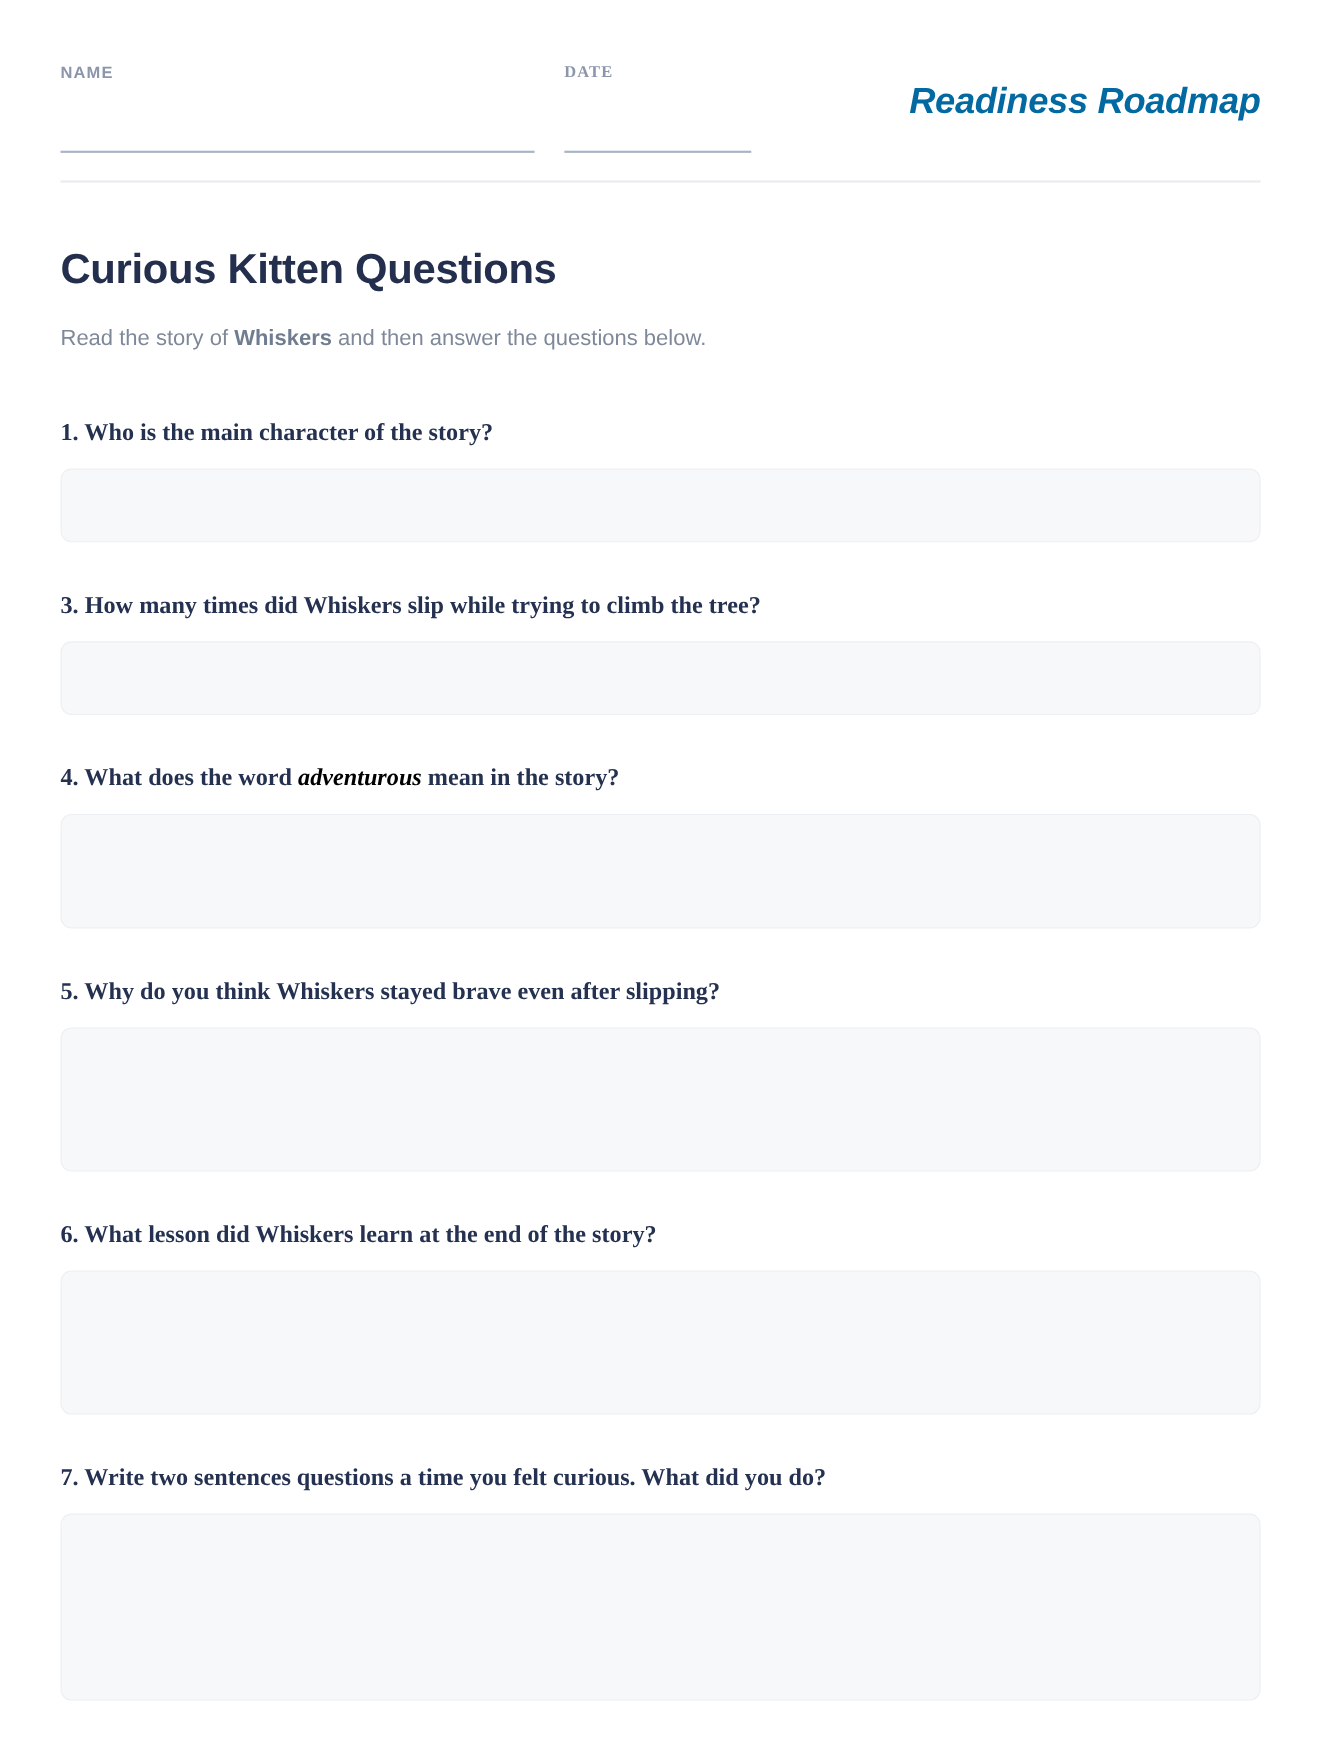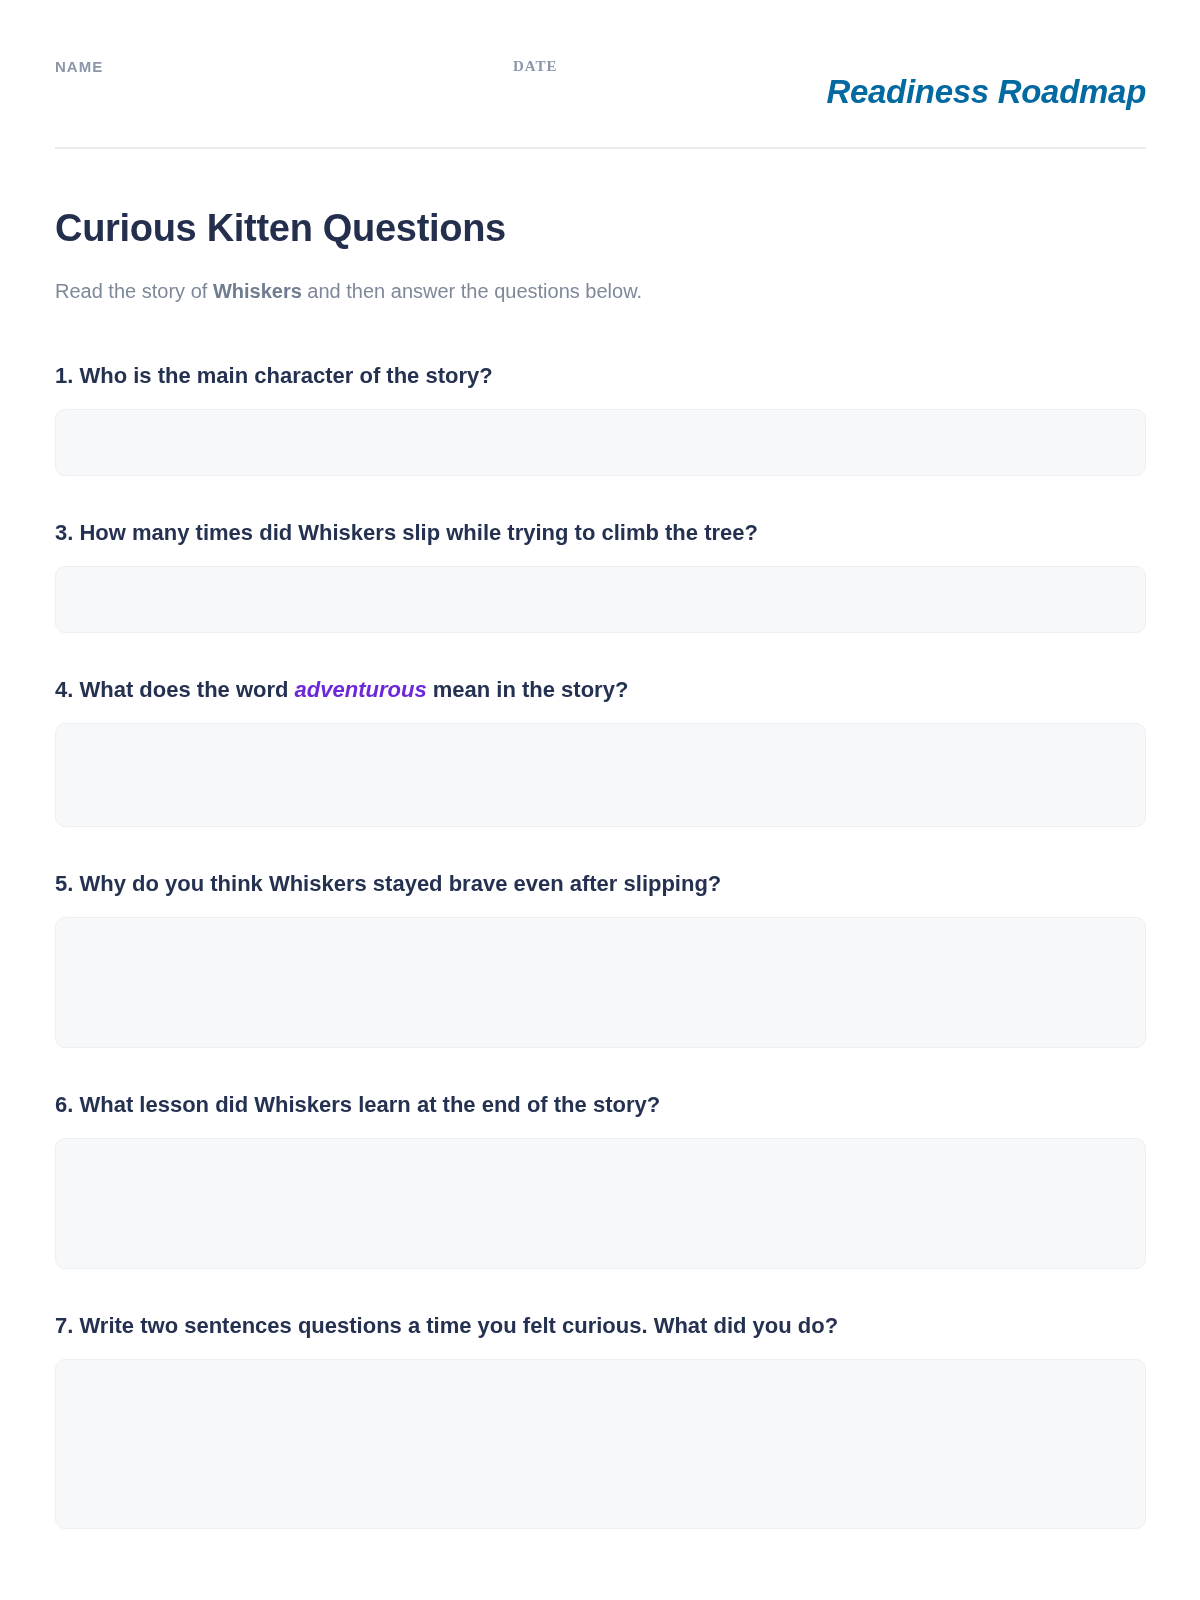--- a/index.html
+++ b/index.html
@@ -8,21 +8,21 @@
     width: 1200px;
     height: 1600px;
     overflow: hidden;
     font-family: "Liberation Sans", "DejaVu Sans", sans-serif;
     color: #243150;
   }
   .page { padding: 58px 54px 0 55px; }
 
   
   .fields-row { display: flex; align-items: flex-start; }
-  .field { display: flex; }
+  .field { display: flex; flex-direction: column; }
   .field-name { width: 431px; margin-right: 27px; }
   .field-date { width: 170px; font-family: Liberation Serif, serif; }
   .field-label {
     font-size: 15px;
     font-weight: 700;
     letter-spacing: 1px;
     color: #8C96AA;
   }
   .field-line {
     margin-top: 62px;
@@ -66,24 +66,25 @@
   .intro b { font-weight: 700; color: #707C90; text-align: right; }
 
   
   .question { margin-bottom: 42px; }
   .q-label {
     font-size: 22px;
     line-height: 30px;
     font-weight: 700;
     color: #243150;
     margin-bottom: 18px;
+    font-family: Liberation Serif, serif;
   }
   .q-label .emph {
     font-style: italic;
-    color: #6d28d9;
+    color: #000000;
   }
   .answer-box {
     background: #F7F8FA;
     border: 1.5px solid #ECEFF3;
     border-radius: 10px;
     width: 100%;
   }
   .box-s  { height: 67px; }
   .box-m  { height: 104px; }
   .box-l  { height: 131px; }

